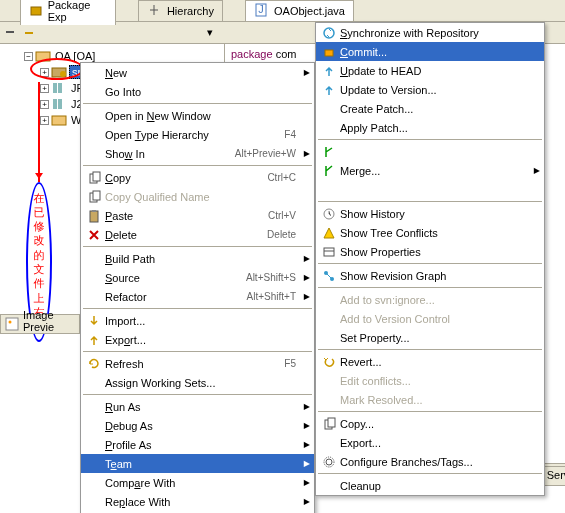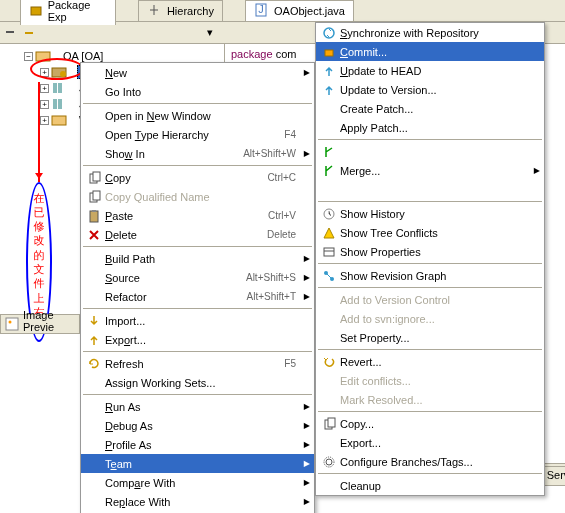--- a/index.html
+++ b/index.html
@@ -10,21 +10,21 @@
 .toolbar { height: 22px; display: flex; align-items: center; gap: 4px; padding: 0 4px; border-bottom: 1px solid #aca899; }
 .toolbar-icon { width: 14px; height: 14px; display: inline-block; }
 .main-area { display: flex; height: calc(100% - 44px); }
 .left-panel { width: 225px; background: #fff; border-right: 1px solid #aca899; position: relative; }
 .tree { padding: 4px; }
 .tree-item { display: flex; align-items: center; gap: 2px; padding: 1px 0; padding-left: 4px; }
 .tree-item.indent1 { padding-left: 20px; }
 .tree-item.indent2 { padding-left: 36px; }
 .tree-toggle { width: 9px; height: 9px; border: 1px solid #888; font-size: 8px; line-height: 7px; text-align: center; background: #fff; cursor: pointer; }
 .tree-icon { width: 16px; height: 14px; display: inline-flex; align-items: center; justify-content: center; }
-.tree-label { padding: 0 2px; margin-left: 8px; }
+.tree-label { padding: 0 2px; }
 .selected { background: #316ac5; color: #fff; border: 1px dotted #000; }
 .ellipse-annotation { position: absolute; border: 2px solid red; border-radius: 50%; pointer-events: none; }
 .arrow-annotation { position: absolute; width: 2px; background: red; pointer-events: none; }
 .arrow-annotation::after { content: ''; position: absolute; bottom: -1px; left: -3px; border: 4px solid transparent; border-top: 6px solid red; }
 .side-annotation { position: absolute; border: 2px solid blue; border-radius: 50%; width: 26px; height: 160px; display: flex; flex-direction: column; align-items: center; justify-content: center; color: red; font-size: 11px; line-height: 1.3; padding: 4px 0; }
 .editor-panel { flex: 1; background: #fff; position: relative; }
 .editor-content { padding: 4px 6px; font-family: monospace; font-size: 12px; }
 .kw { color: #7f0055; font-weight: normal; }
 .context-menu { position: absolute; background: #fff; border: 1px solid #999; box-shadow: 2px 2px 4px rgba(0,0,0,0.3); z-index: 100; min-width: 230px; }
 .context-menu.menu1 { left: 80px; top: 62px; width: 235px; }
@@ -201,21 +201,21 @@
       <span class="menu-label">Open in <u>N</u>ew Window</span>
     </div>
     <div class="menu-item">
       <span class="menu-icon-col"></span>
       <span class="menu-label">Open <u>T</u>ype Hierarchy</span>
       <span class="menu-shortcut">F4</span>
     </div>
     <div class="menu-item">
       <span class="menu-icon-col"></span>
       <span class="menu-label">Sho<u>w</u> In</span>
-      <span class="menu-shortcut">Alt+Shift+W</span>
+      <span class="menu-shortcut">Alt+Previe+W</span>
       <span class="menu-arrow">▶</span>
     </div>
     <div class="menu-sep"></div>
     <div class="menu-item">
       <span class="menu-icon-col">
         <svg width="14" height="14">
           <rect x="3" y="3" width="7" height="9" fill="#fff" stroke="#555"></rect>
           <rect x="6" y="1" width="7" height="9" fill="#fff" stroke="#555"></rect>
         </svg>
       </span>
@@ -432,25 +432,25 @@
           <circle cx="4" cy="4" r="2" fill="#39c"></circle>
           <circle cx="10" cy="10" r="2" fill="#39c"></circle>
           <line x1="4" y1="4" x2="10" y2="10" stroke="#39c"></line>
         </svg>
       </span>
       <span class="menu-label">Show Revision Graph</span>
     </div>
     <div class="menu-sep"></div>
     <div class="menu-item disabled">
       <span class="menu-icon-col"></span>
+      <span class="menu-label">Add to svn:ignore...</span>
+    </div>
+    <div class="menu-item disabled">
+      <span class="menu-icon-col"></span>
       <span class="menu-label">Add to Version Control</span>
-    </div>
-    <div class="menu-item disabled">
-      <span class="menu-icon-col"></span>
-      <span class="menu-label">Add to svn:ignore...</span>
     </div>
     <div class="menu-item">
       <span class="menu-icon-col"></span>
       <span class="menu-label">Set Property...</span>
     </div>
     <div class="menu-sep"></div>
     <div class="menu-item">
       <span class="menu-icon-col">
         <svg width="14" height="14">
           <path d="M10 4 A4 4 0 1 1 4 5" stroke="#c90" fill="none" stroke-width="1.5"></path>

